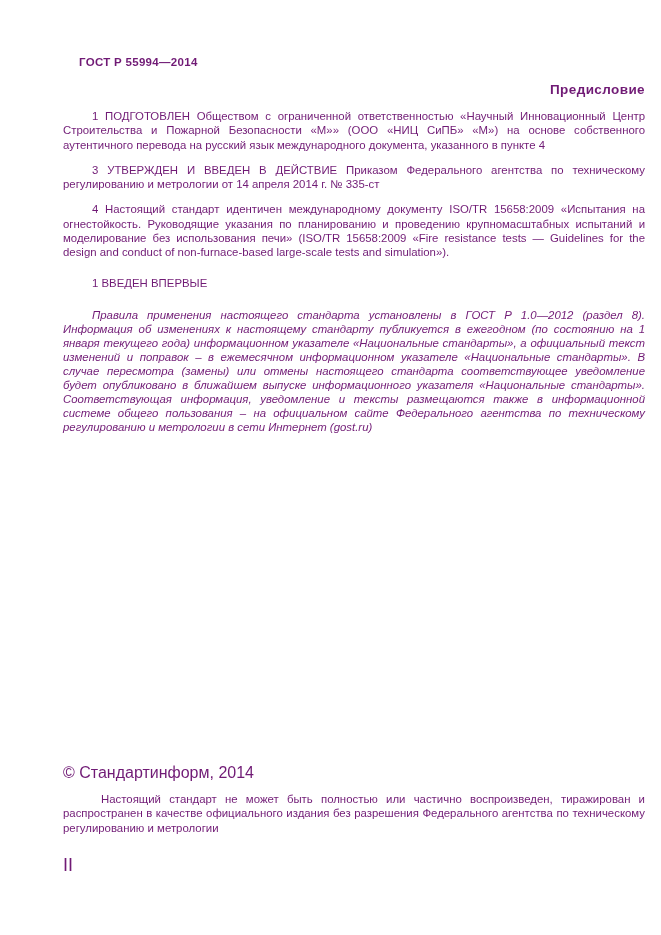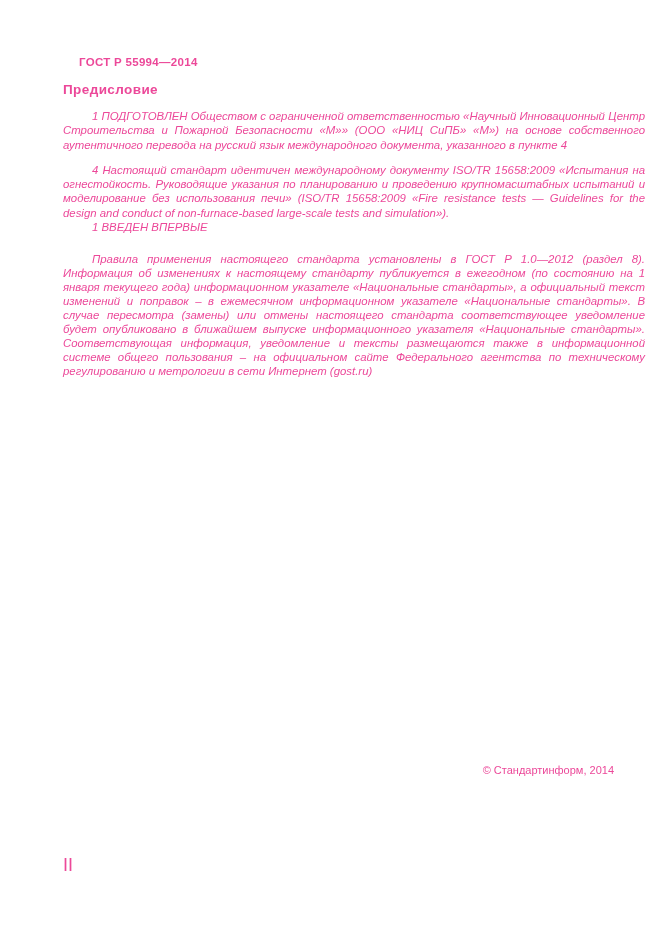--- a/index.html
+++ b/index.html
@@ -6,74 +6,73 @@
     margin: 0;
     padding: 0;
     background: #ffffff;
   }
   .page {
     position: relative;
     width: 661px;
     height: 935px;
     background: #ffffff;
     font-family: "Liberation Sans", sans-serif;
-    color: #ec4899;
+    color: #701a75;
     overflow: hidden;
   }
   .doc-header {
     position: absolute;
     left: 79px;
     top: 56px;
     font-size: 11.5px;
     font-weight: bold;
     letter-spacing: 0.3px;
     white-space: nowrap;
   }
   .doc-title {
     position: absolute;
     left: 63px;
     top: 82px;
     width: 582px;
     margin: 0;
-    text-align: left;
+    text-align: right;
     font-size: 13.5px;
     font-weight: bold;
     letter-spacing: 0.4px;
   }
   .foreword {
     position: absolute;
     left: 63px;
     top: 109px;
     width: 582px;
     font-size: 11.4px;
     line-height: 14.3px;
   }
   .para {
     margin: 0 0 11px 0;
     text-align: justify;
     text-indent: 29px;
-    font-style: italic;
   }
   .para.no-gap {
-    margin-bottom: 0;
+    margin-bottom: 16px;
   }
   .italic-note {
     font-style: italic;
     margin-top: 18px;
     line-height: 14px;
   }
   .copyright {
     position: absolute;
     left: 63px;
     top: 764px;
     width: 582px;
     box-sizing: border-box;
     padding-right: 31px;
-    text-align: right;
-    font-size: 11px;
+    text-align: left;
+    font-size: 16px;
   }
   .bottom-note {
     position: absolute;
     left: 63px;
     top: 792px;
     width: 582px;
     margin: 0;
     text-align: justify;
     text-indent: 38px;
     font-size: 11.4px;
@@ -90,23 +89,25 @@
 <body>
 
 <div class="page">
 
   <div class="doc-header">ГОСТ Р 55994—2014</div>
 
   <h1 class="doc-title">Предисловие</h1>
 
   <div class="foreword">
     <p class="para">1 ПОДГОТОВЛЕН Обществом с ограниченной ответственностью «Научный Инновационный Центр Строительства и Пожарной Безопасности «М»» (ООО «НИЦ СиПБ» «М») на основе собственного аутентичного перевода на русский язык международного документа, указанного в пункте 4</p>
+    <p class="para">3 УТВЕРЖДЕН И ВВЕДЕН В ДЕЙСТВИЕ Приказом Федерального агентства по техническому регулированию и метрологии от 14 апреля 2014 г. № 335-ст</p>
     <p class="para no-gap">4 Настоящий стандарт идентичен международному документу ISO/TR 15658:2009 «Испытания на огнестойкость. Руководящие указания по планированию и проведению крупномасштабных испытаний и моделирование без использования печи» (ISO/TR 15658:2009 «Fire resistance tests — Guidelines for the design and conduct of non-furnace-based large-scale tests and simulation»).</p>
     <p class="para">1 ВВЕДЕН ВПЕРВЫЕ</p>
     <p class="para italic-note">Правила применения настоящего стандарта установлены в ГОСТ Р 1.0—2012 (раздел 8). Информация об изменениях к настоящему стандарту публикуется в ежегодном (по состоянию на 1 января текущего года) информационном указателе «Национальные стандарты», а официальный текст изменений и поправок – в ежемесячном информационном указателе «Национальные стандарты». В случае пересмотра (замены) или отмены настоящего стандарта соответствующее уведомление будет опубликовано в ближайшем выпуске информационного указателя «Национальные стандарты». Соответствующая информация, уведомление и тексты размещаются также в информационной системе общего пользования – на официальном сайте Федерального агентства по техническому регулированию и метрологии в сети Интернет (gost.ru)</p>
   </div>
 
   <div class="copyright">© Стандартинформ, 2014</div>
 
+  <p class="bottom-note">Настоящий стандарт не может быть полностью или частично воспроизведен, тиражирован и распространен в качестве официального издания без разрешения Федерального агентства по техническому регулированию и метрологии</p>
 
   <div class="page-number">II</div>
 
 </div>
 
 </body></html>

